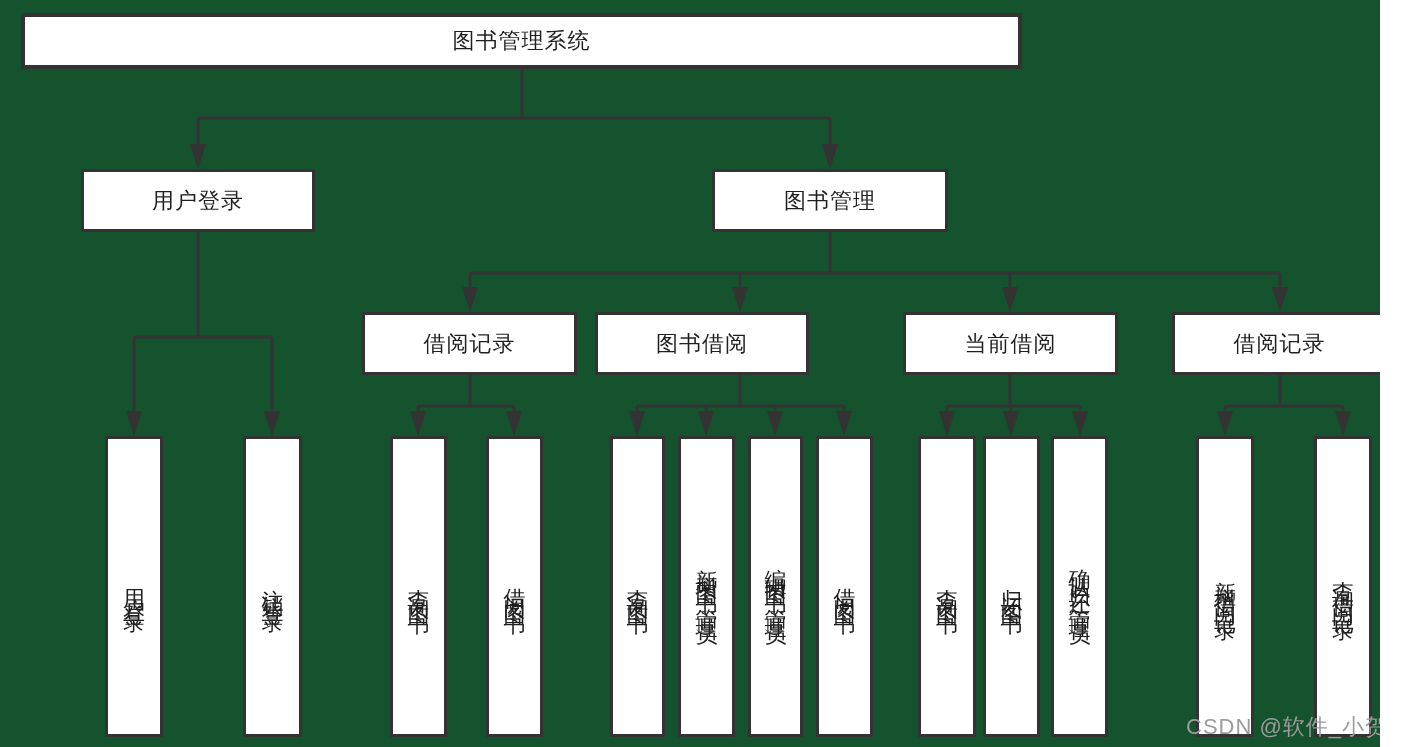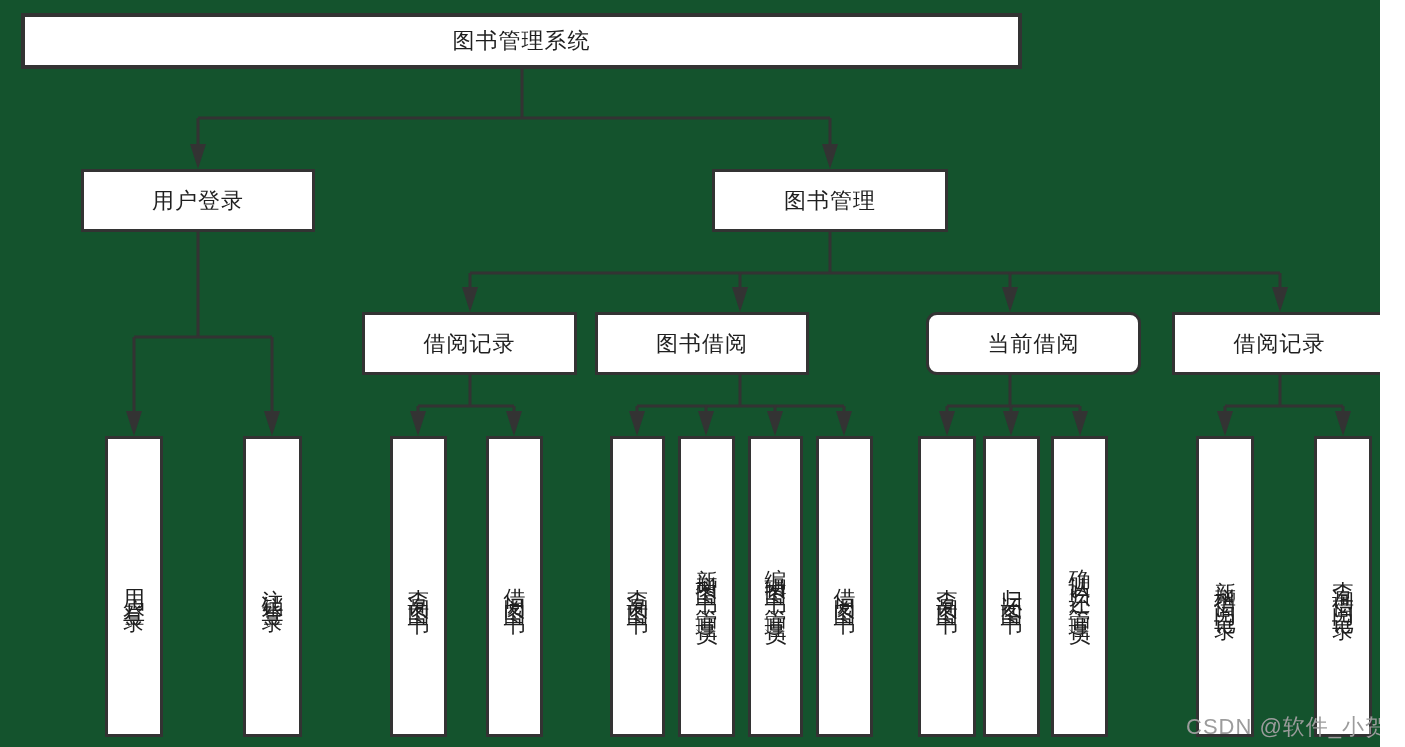--- a/index.html
+++ b/index.html
@@ -129,21 +129,21 @@
   <div class="node h" style="left:712px;top:169px;width:236px;height:63px;">
     <span class="label">图书管理</span>
   </div>
 
   <div class="node h" style="left:362px;top:312px;width:215px;height:63px;">
     <span class="label">借阅记录</span>
   </div>
   <div class="node h" style="left:595px;top:312px;width:214px;height:63px;">
     <span class="label">图书借阅</span>
   </div>
-  <div class="node h" style="left:926px;top:312px;width:215px;height:63px;border-radius:11px;">
+  <div class="node h" style="left:903px;top:312px;width:215px;height:63px;">
     <span class="label">当前借阅</span>
   </div>
   <div class="node h" style="left:1172px;top:312px;width:215px;height:63px;">
     <span class="label">借阅记录</span>
   </div>
 
   <div class="node v" style="left:105px;top:436px;width:58px;height:301px;">
     <span class="label">用户登录</span>
   </div>
   <div class="node v" style="left:243px;top:436px;width:59px;height:301px;">

